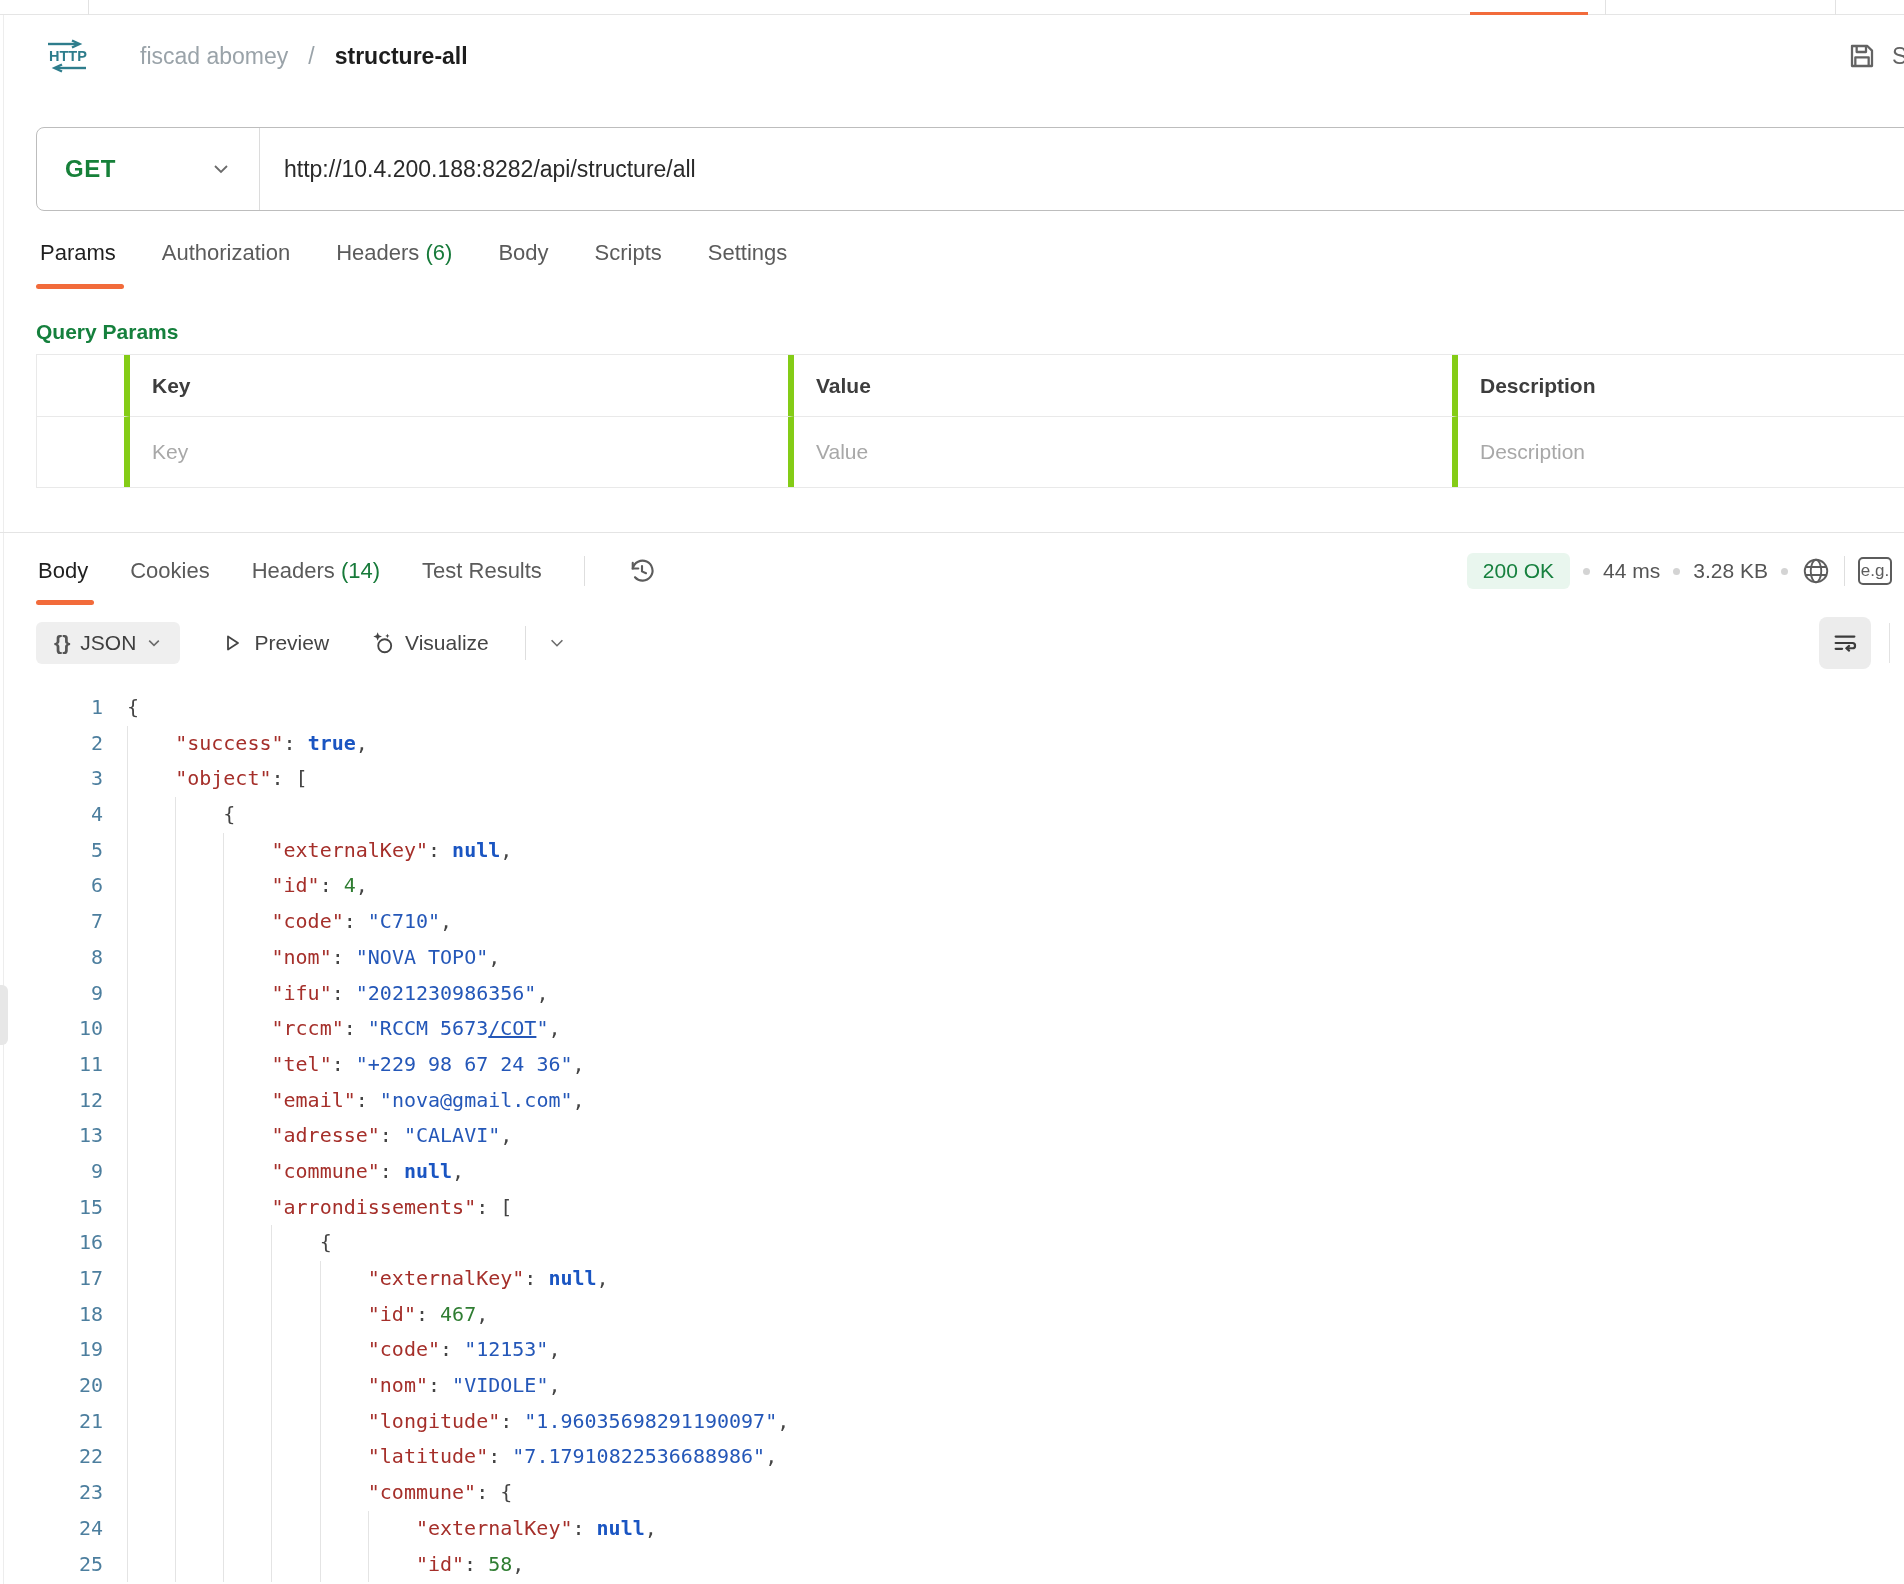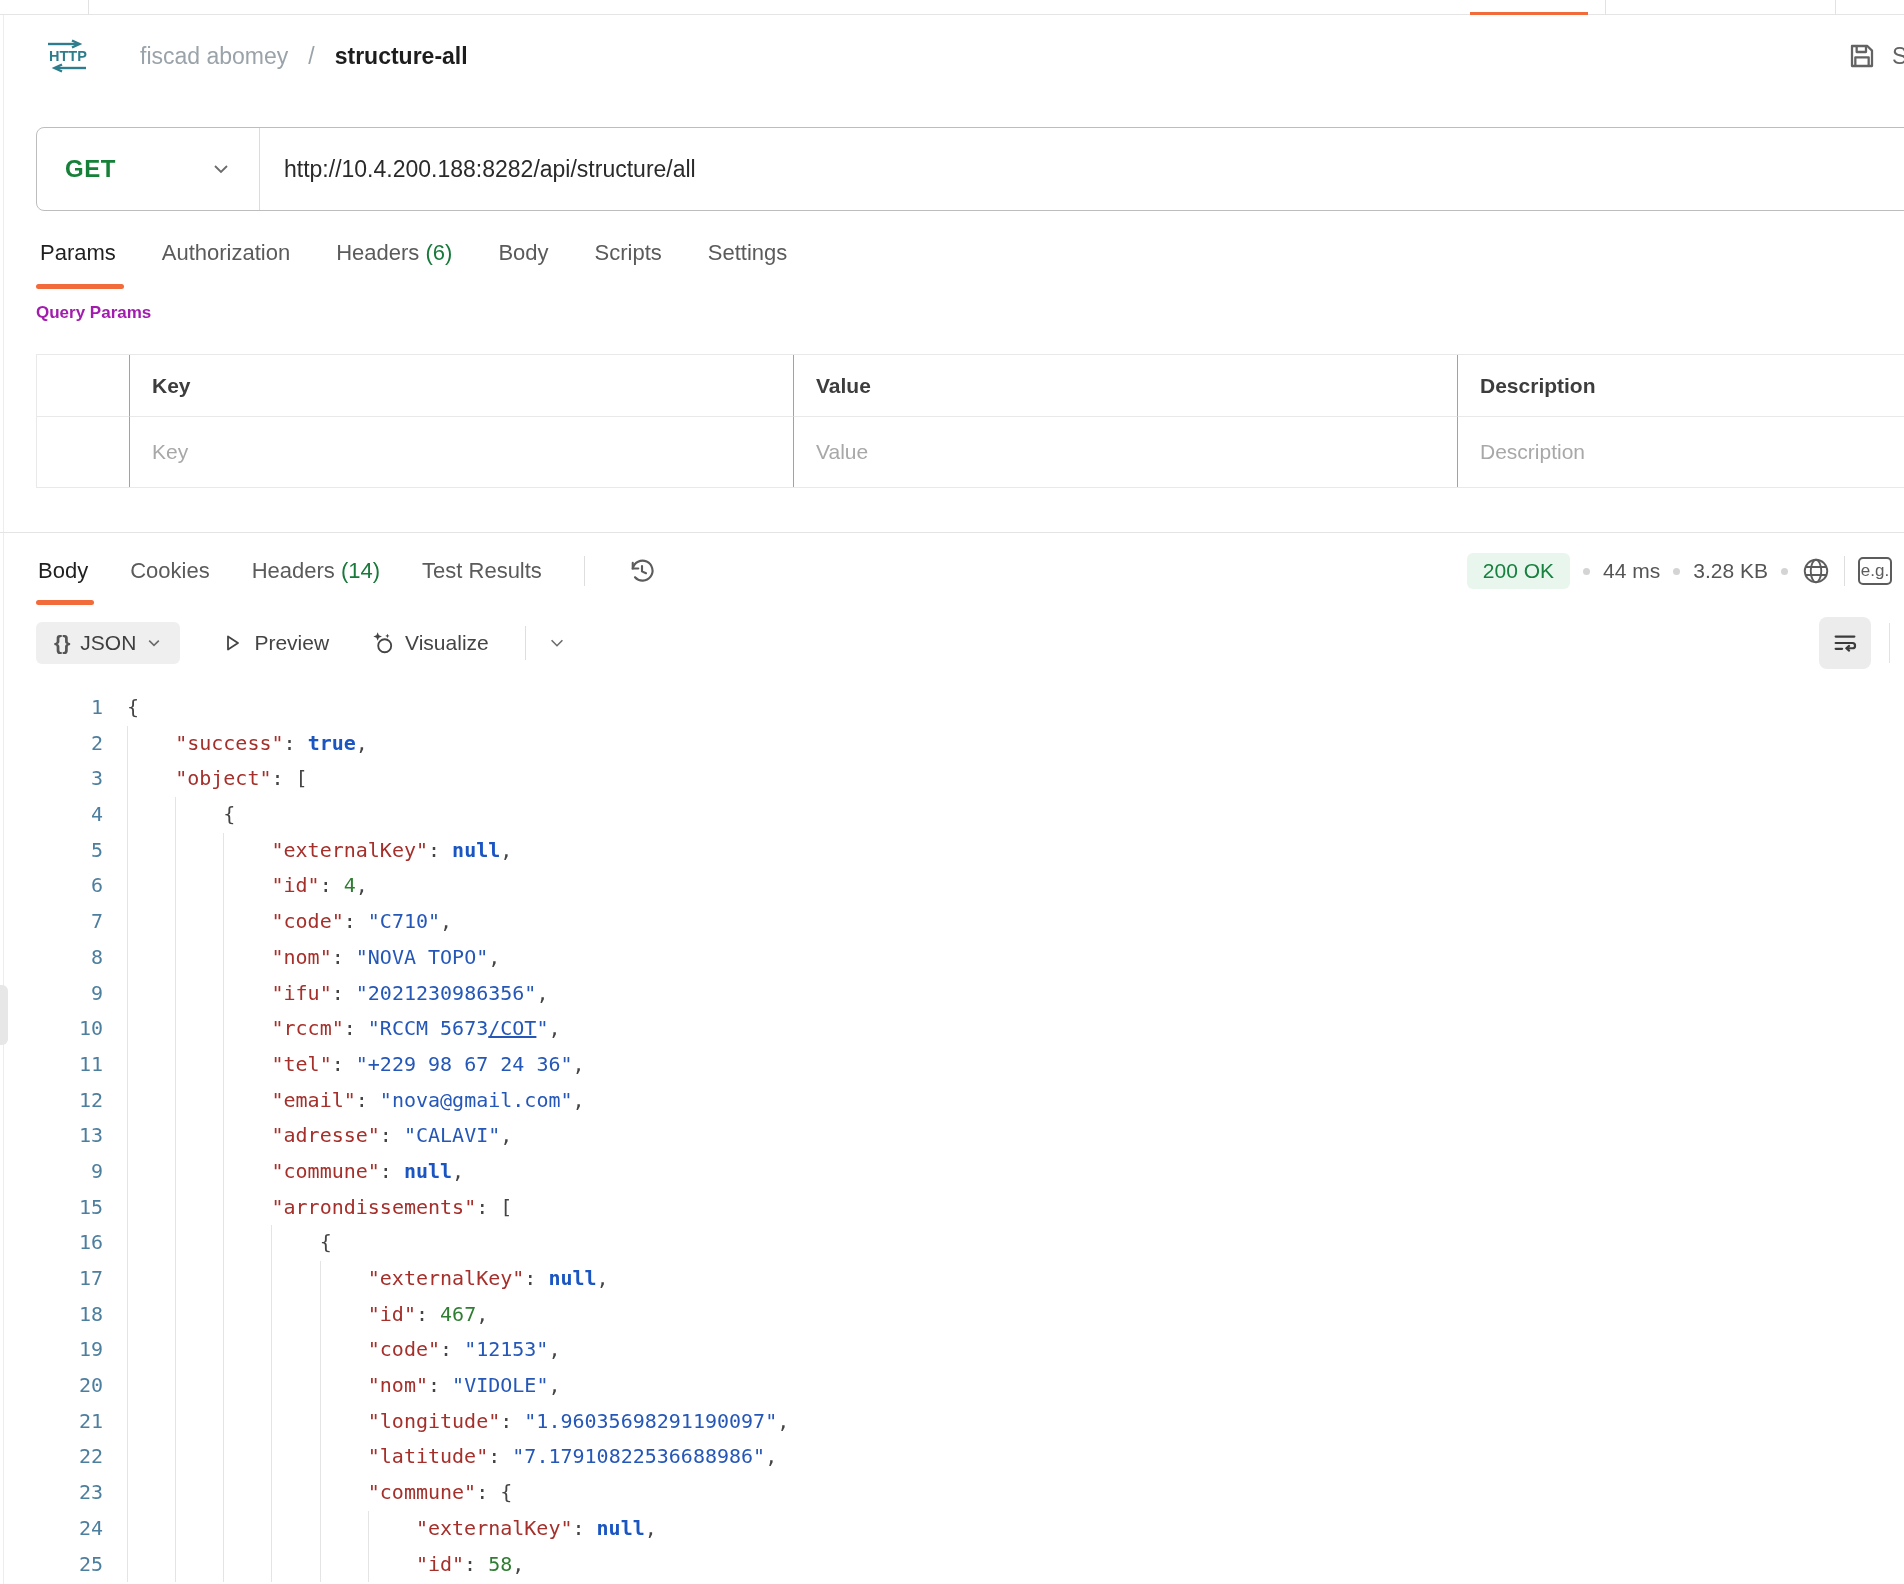--- a/index.html
+++ b/index.html
@@ -30,25 +30,25 @@
   .method-label { font-size:24px; font-weight:700; color:#168039; letter-spacing:.5px; }
   .url-text { padding-left:24px; font-size:23px; color:#2a2a2a; }
 
   
   .req-tabs { position:absolute; top:240px; left:40px; display:flex; align-items:center; gap:46px; font-size:22px; }
   .rtab { color:#5b5b5b; cursor:pointer; }
   .rtab.active { color:#1f1f1f; }
   .tab-count { color:#177a3a; }
   .req-underline { position:absolute; top:284px; left:36px; width:88px; height:5px; background:#F26B3B; border-radius:3px; }
 
-  .qp-heading { position:absolute; top:303px; left:36px; font-size:17px; font-weight:700; color:#a21caf; }
+  .qp-heading { position:absolute; top:320px; left:36px; font-size:21px; font-weight:700; color:#15803d; }
 
   
   .param-table { position:absolute; top:354px; left:36px; width:1878px; display:grid; grid-template-columns:93px 664px 664px 1fr; grid-template-rows:62px 70px; border-top:1px solid #e9e9e9; border-left:1px solid #e9e9e9; border-bottom:1px solid #e9e9e9; }
-  .pt-cell { border-right:1px solid #84cc16; display:flex; align-items:center; padding-left:22px; }
+  .pt-cell { border-right:6px solid #84cc16; display:flex; align-items:center; padding-left:22px; }
   .pt-cell.last { border-right:none; }
   .pt-head { border-bottom:1px solid #e9e9e9; font-size:21px; font-weight:600; color:#3d3d3d; }
   .pt-place { font-size:21px; color:#a8a8a8; }
 
   .pane-divider { position:absolute; top:532px; left:0; width:1904px; height:1px; background:#e4e4e4; }
 
   
   .resp-bar { position:absolute; top:548px; left:38px; right:12px; height:46px; display:flex; align-items:center; justify-content:space-between; }
   .resp-tabs { display:flex; align-items:center; gap:42px; font-size:22px; }
   .vsep { width:1px; height:30px; background:#dedede; }

